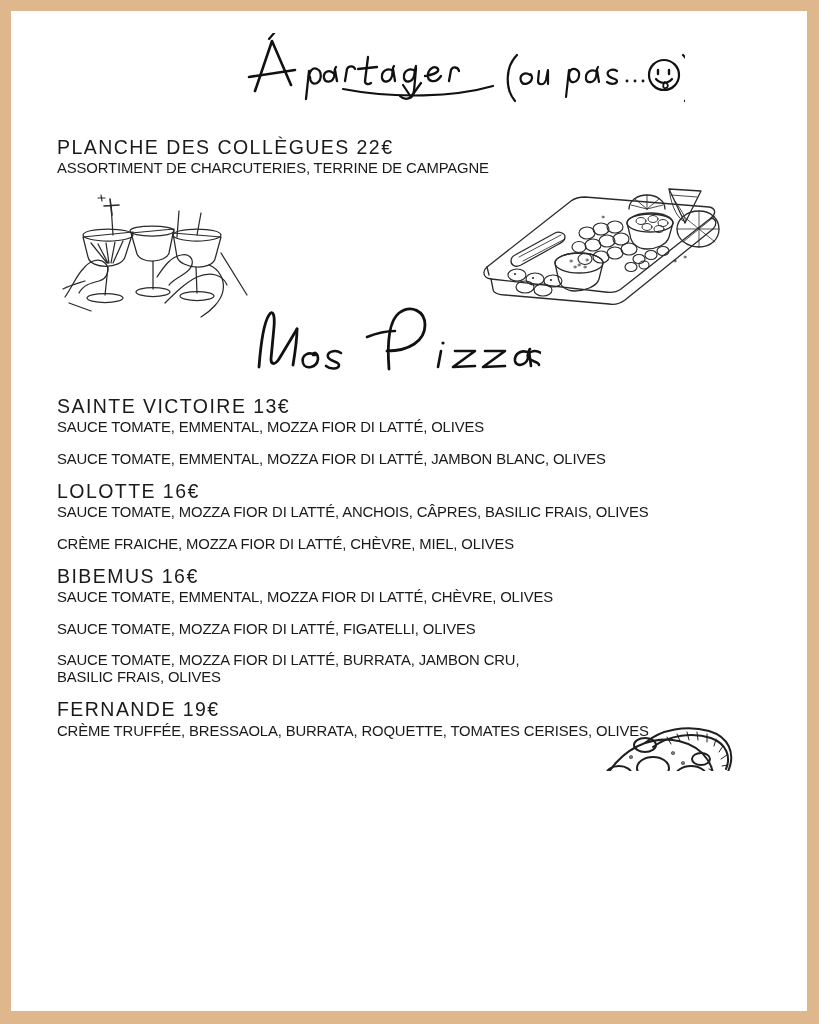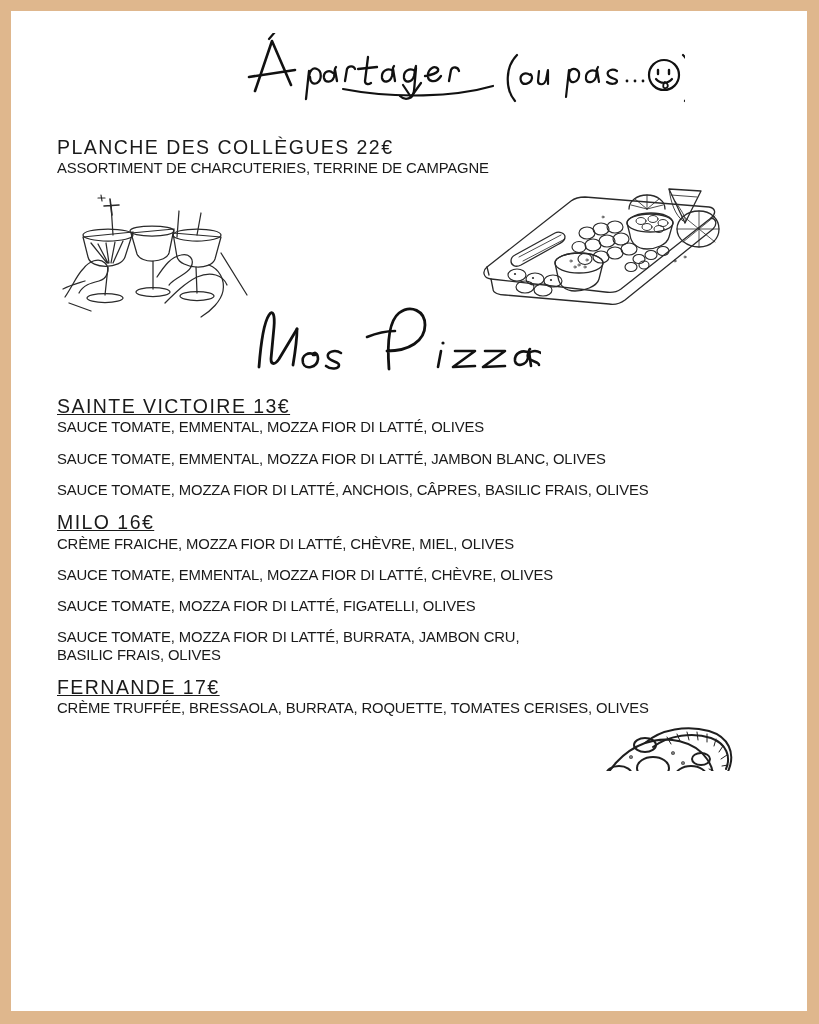--- a/index.html
+++ b/index.html
@@ -87,21 +87,21 @@
   }
   #starter-block .item-name { margin-bottom: 2px; }
 
   #pizza-list {
     position: absolute;
     left: 46px;
     top: 385px;
     width: 700px;
   }
   .pizza-row { margin-bottom: 14px; }
-  .pizza-row .item-name { margin-bottom: 2px; text-decoration: underline; }
+  .pizza-row .item-name { margin-bottom: 2px; }
 
   
   .illus { position: absolute; }
   #cocktails-illus { left: 50px; top: 182px; width: 190px; height: 125px; }
   #board-illus     { left: 468px; top: 160px; width: 248px; height: 140px; }
   #slice-illus     { left: 572px; top: 702px; width: 175px; height: 112px; }
   #pizza-illus     { left: -10px; top: 896px; width: 262px; height: 135px; }
 
   
   #logo {
@@ -375,43 +375,44 @@
         <div class="item-name">SAINTE VICTOIRE 13€</div>
         <div class="item-desc">SAUCE TOMATE, EMMENTAL, MOZZA FIOR DI LATTÉ, OLIVES</div>
       </div>
 
       <div class="pizza-row">
         <div class="item-desc">SAUCE TOMATE, EMMENTAL, MOZZA FIOR DI LATTÉ, JAMBON BLANC, OLIVES</div>
       </div>
 
 
       <div class="pizza-row">
+        <div class="item-name">LOLOTTE 16€</div>
         <div class="item-desc">SAUCE TOMATE, MOZZA FIOR DI LATTÉ, ANCHOIS, CÂPRES, BASILIC FRAIS, OLIVES</div>
       </div>
 
       <div class="pizza-row">
-        <div class="item-name">MILO 16€</div>
         <div class="item-desc">CRÈME FRAICHE, MOZZA FIOR DI LATTÉ, CHÈVRE, MIEL, OLIVES</div>
       </div>
 
       <div class="pizza-row">
+        <div class="item-name">BIBEMUS 16€</div>
         <div class="item-desc">SAUCE TOMATE, EMMENTAL, MOZZA FIOR DI LATTÉ, CHÈVRE, OLIVES</div>
       </div>
 
       <div class="pizza-row">
         <div class="item-desc">SAUCE TOMATE, MOZZA FIOR DI LATTÉ, FIGATELLI, OLIVES</div>
       </div>
 
       <div class="pizza-row">
         <div class="item-desc">SAUCE TOMATE, MOZZA FIOR DI LATTÉ, BURRATA, JAMBON CRU,</div>
         <div class="item-desc">BASILIC FRAIS, OLIVES</div>
       </div>
 
       <div class="pizza-row">
-        <div class="item-name">FERNANDE 17€</div>
+        <div class="item-name">FERNANDE 19€</div>
         <div class="item-desc">CRÈME TRUFFÉE, BRESSAOLA, BURRATA, ROQUETTE, TOMATES CERISES, OLIVES</div>
       </div>
 
     </div>
 
     <div class="illus" id="slice-illus">
       <svg viewBox="0 0 175 112" width="175" height="112">
         <g fill="none" stroke="#1f1f1f" stroke-width="2" stroke-linecap="round" stroke-linejoin="round">
 
           <path d="M62 30 C78 16 104 12 126 18 C146 24 152 40 146 56 C142 68 130 74 120 74"></path>

